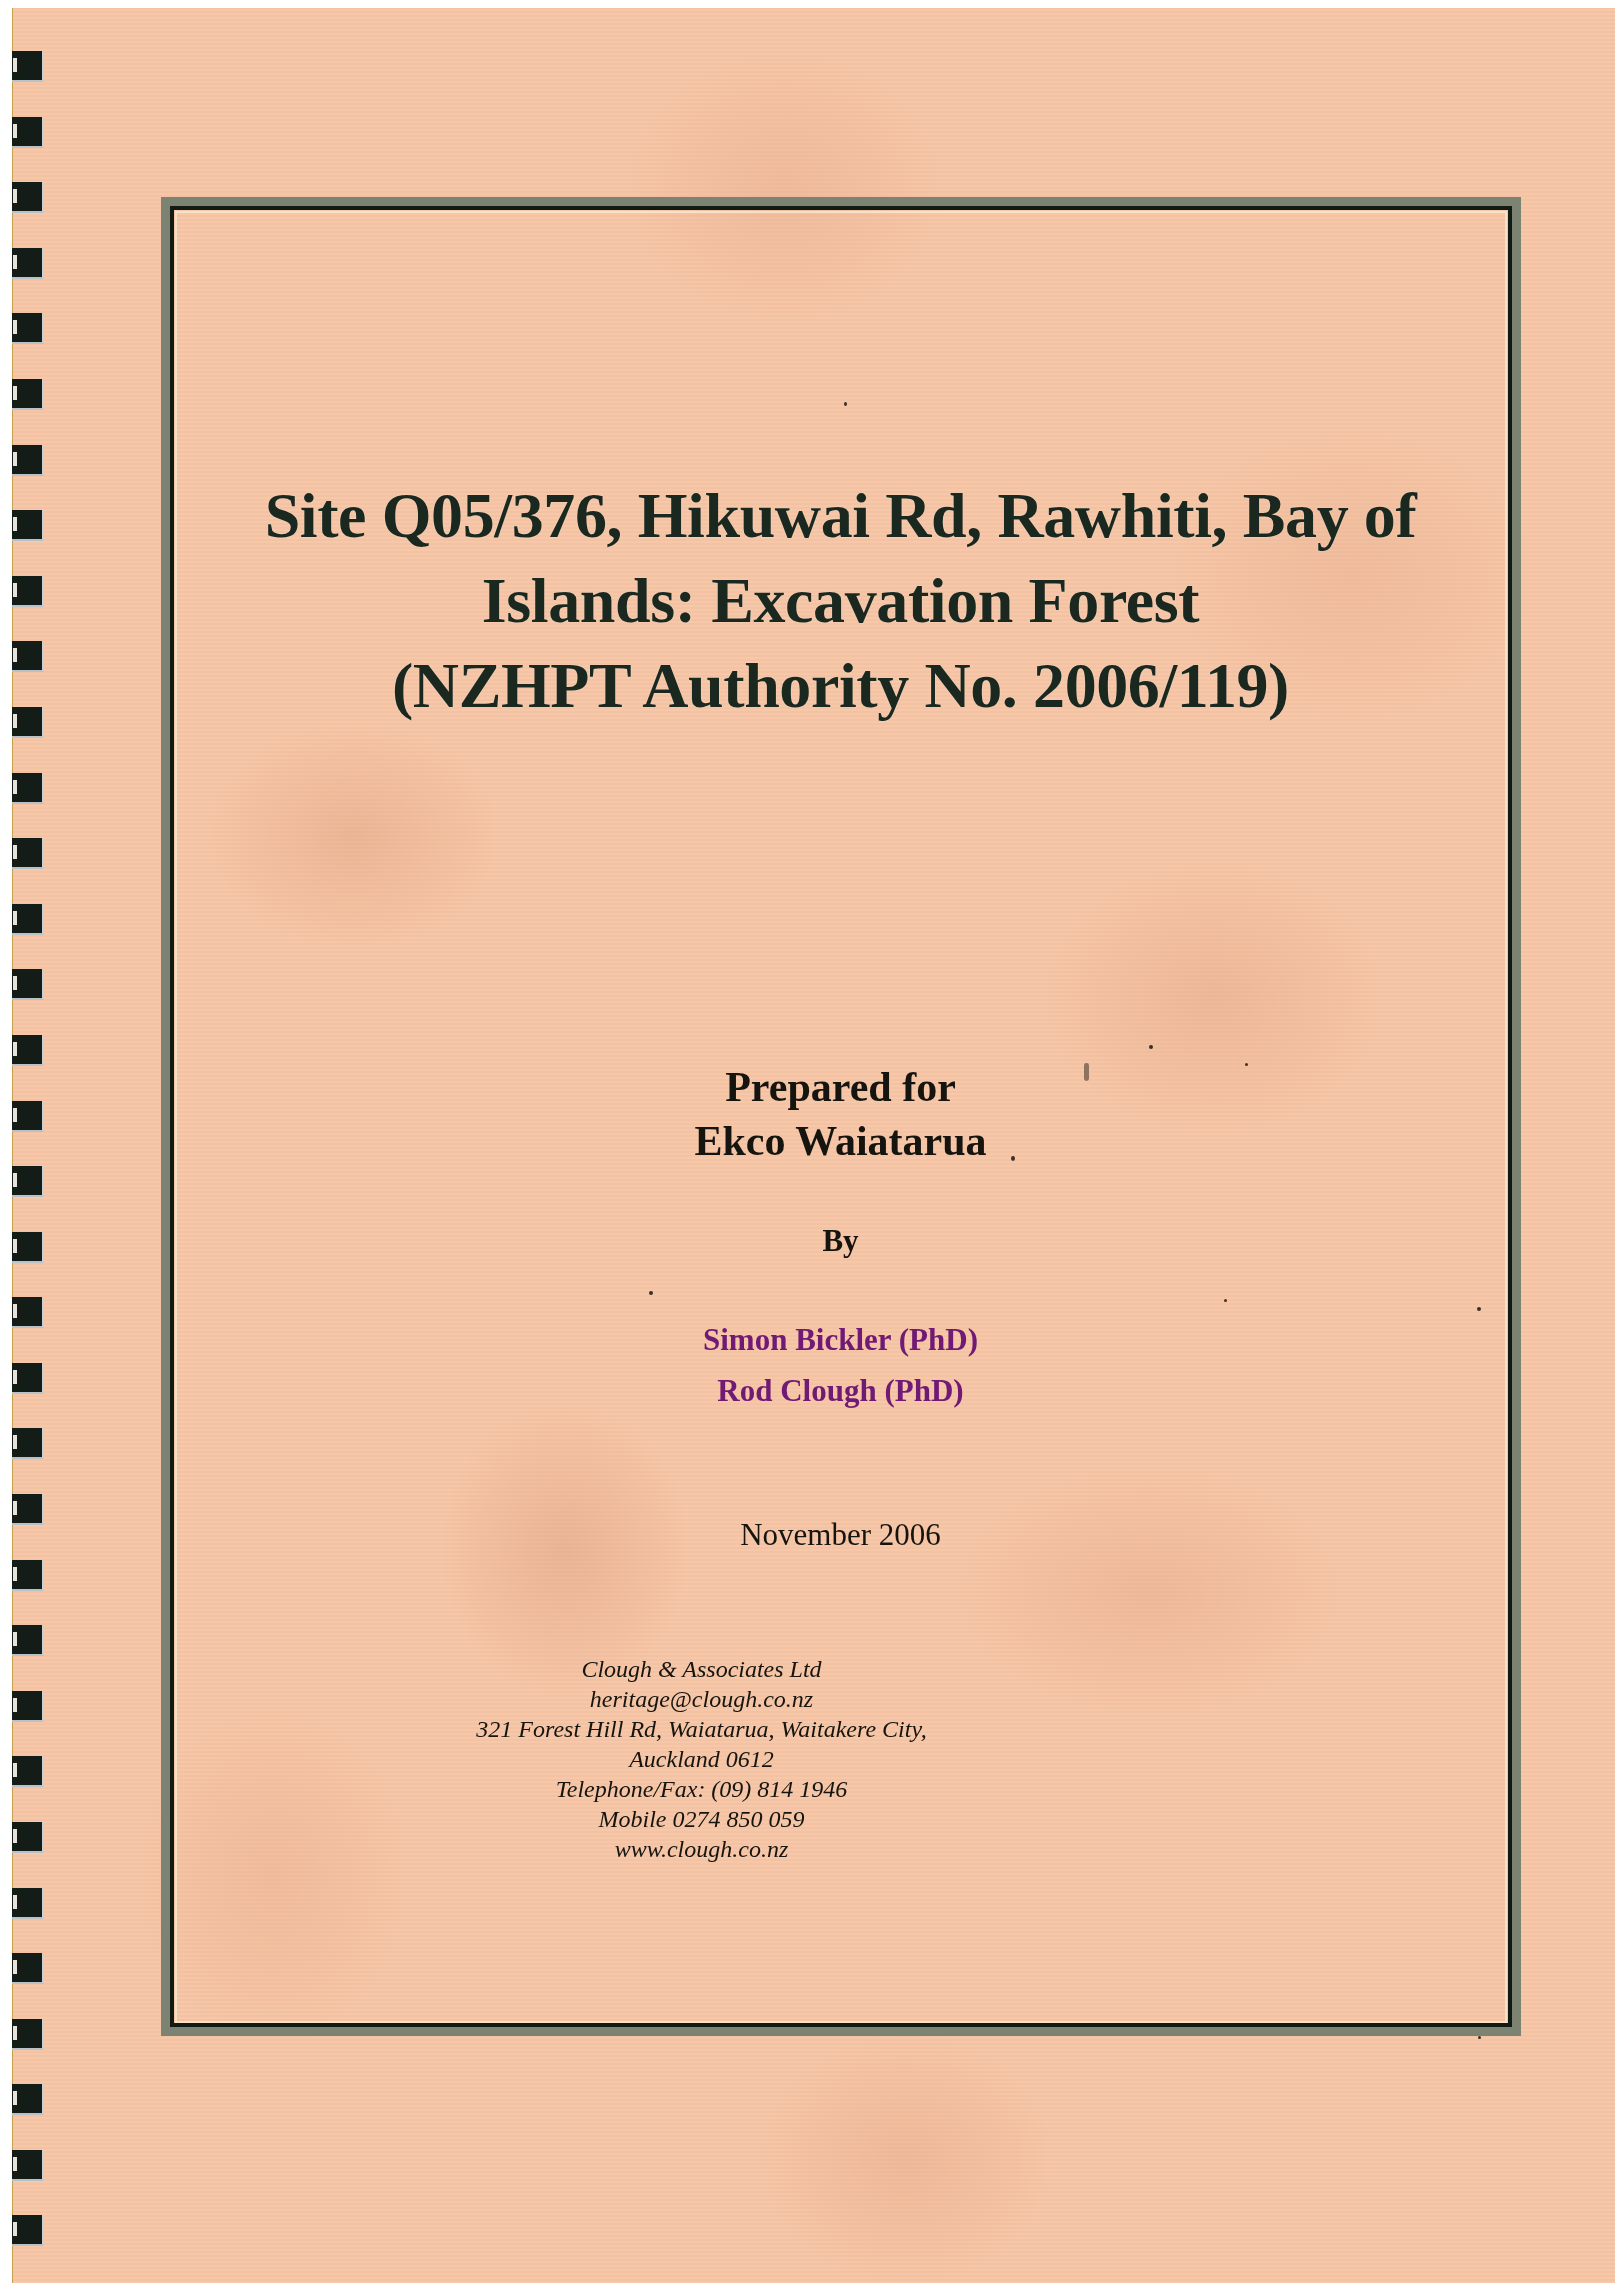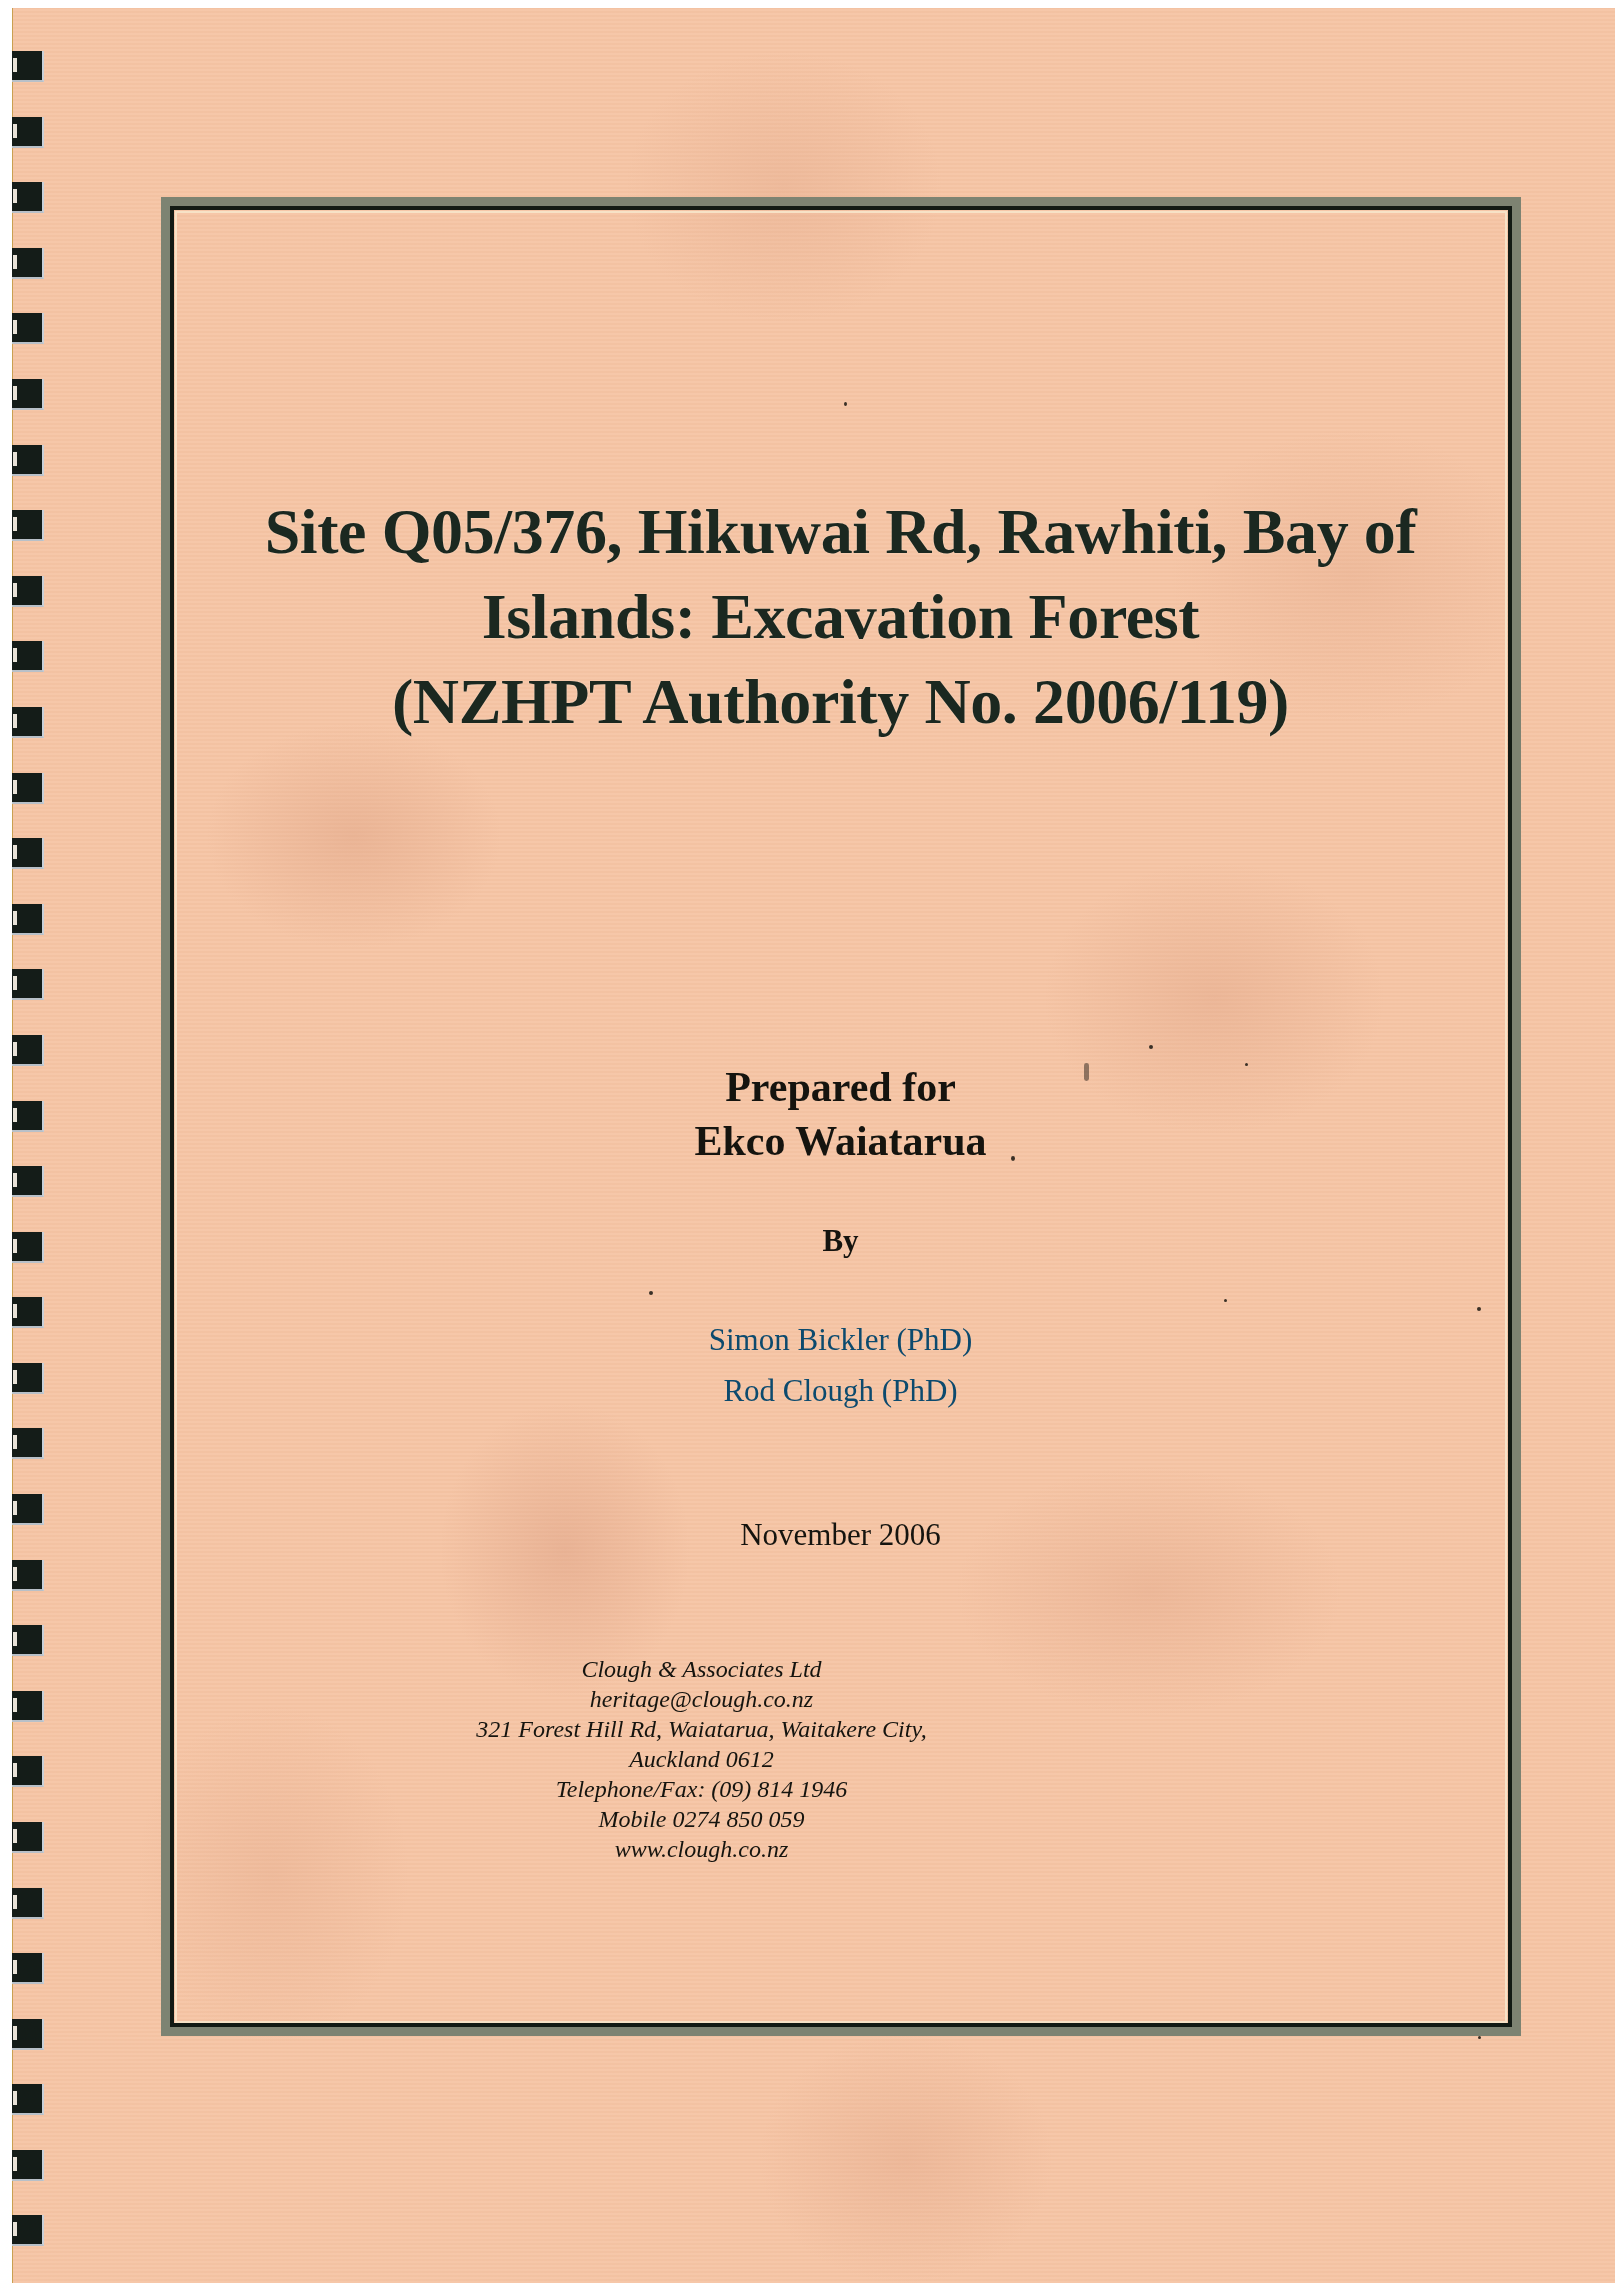--- a/index.html
+++ b/index.html
@@ -95,21 +95,21 @@
     position: absolute;
     left: 177px;
     top: 213px;
     width: 1327px;
     text-align: center;
   }
   .title {
     position: absolute;
     left: 0;
     width: 1327px;
-    top: 276px;
+    top: 260px;
     margin: 0;
     font-weight: bold;
     font-size: 64px;
     line-height: 85px;
     color: #1b2820;
     letter-spacing: -0.4px;
     text-shadow: 0 0 1.6px rgba(255,240,225,0.6);
   }
   .title-line { display: block; }
   .prep {
@@ -130,24 +130,24 @@
     font-weight: bold;
     font-size: 31px;
     line-height: 49px;
     color: #15140f;
   }
   .authors {
     position: absolute;
     left: 0;
     width: 1327px;
     top: 1101px;
-    font-weight: normal;
+    font-weight: bold;
     font-size: 31px;
     line-height: 51px;
-    color: #0c4a6e;
+    color: #701a75;
   }
   .authors span, .prep span, .contact span { display: block; }
   .date {
     position: absolute;
     left: 0;
     width: 1327px;
     top: 1297px;
     font-size: 31px;
     line-height: 49px;
     color: #15140f;

